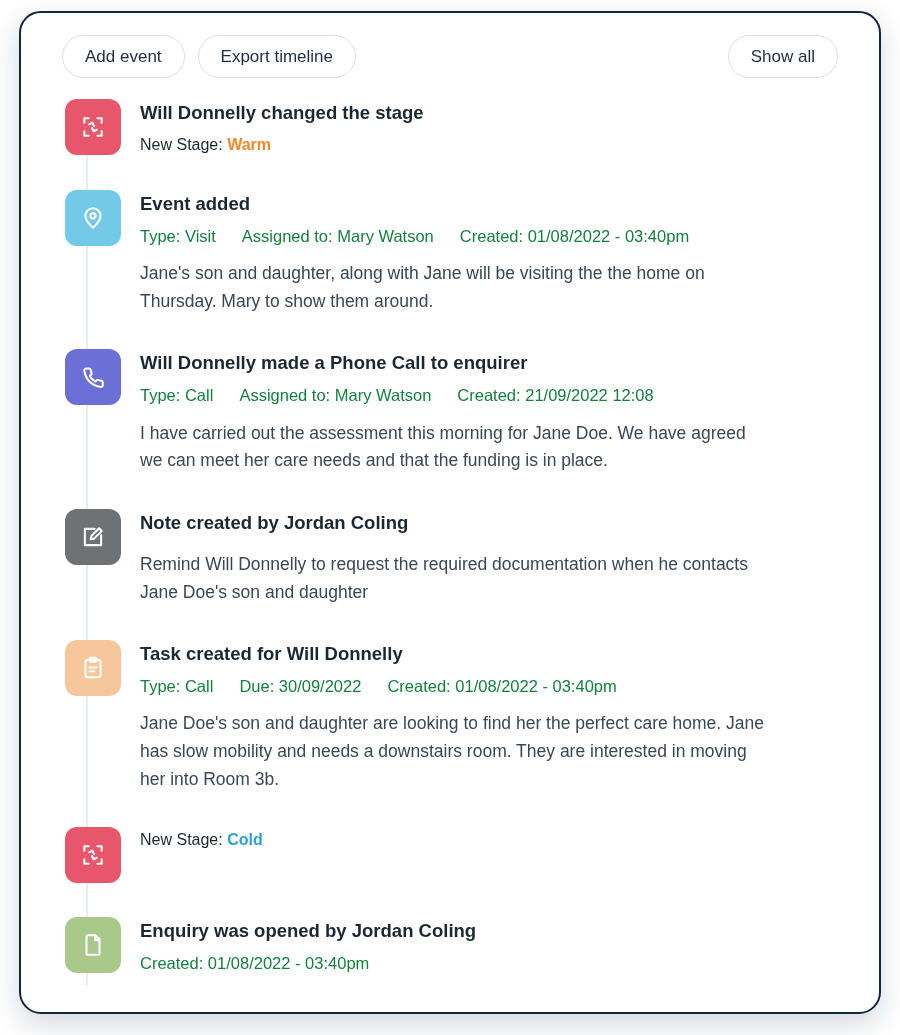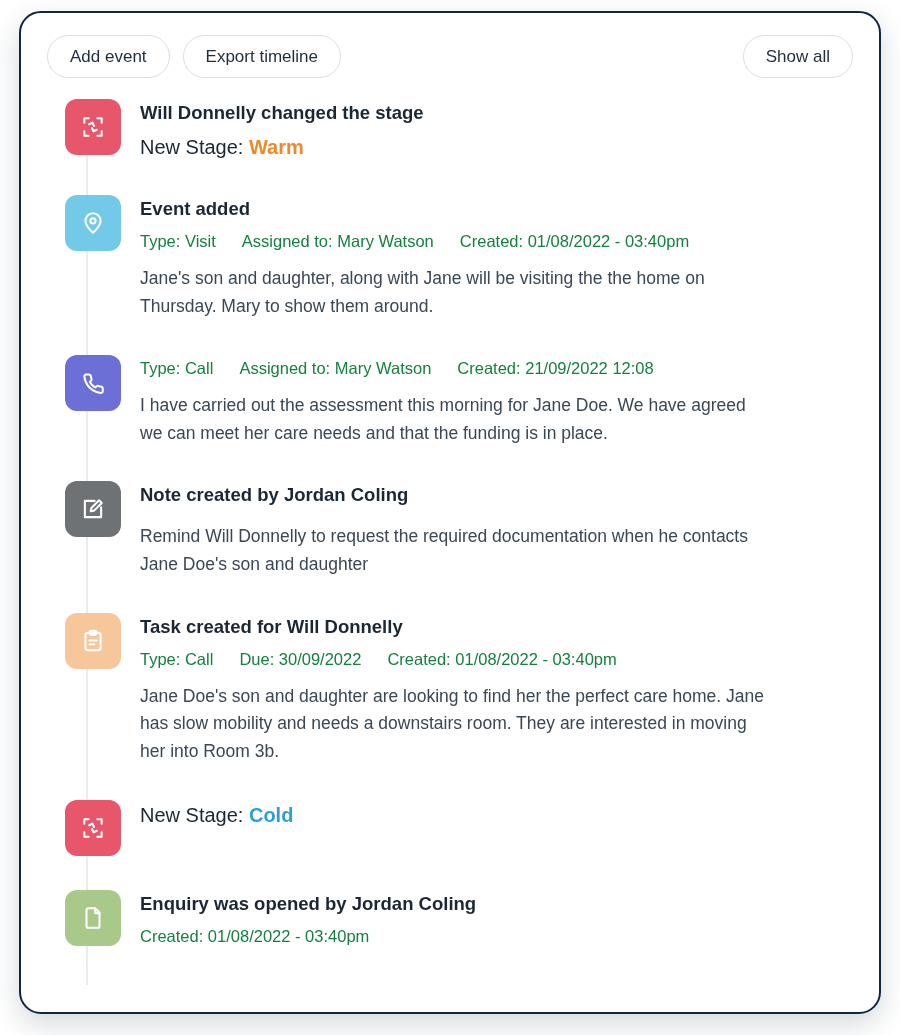--- a/index.html
+++ b/index.html
@@ -26,21 +26,21 @@
     height: 1003px;
     background: #ffffff;
     border-radius: 22px;
     border: 2px solid #12263f;
     box-shadow: 0 10px 28px rgba(18,38,63,0.18);
     overflow: hidden;
   }
   .toolbar {
     position: relative;
     height: 86px;
-    padding: 0 26px;
+    padding: 0 41px;
     display: flex;
     align-items: center;
   }
   .btn {
     border: 1.6px solid #d9dde3;
     background: #ffffff;
     color: #1f2d3d;
     border-radius: 999px;
     font-size: 17px;
     font-family: "Liberation Sans", sans-serif;
@@ -99,21 +99,21 @@
     font-size: 16.5px;
     color: #15803d;
     line-height: 1.35;
     margin: 0;
     display: flex;
     flex-wrap: wrap;
   }
   .meta span { margin-right: 26px; }
   .meta span:last-child { margin-right: 0; }
   .stage-line {
-    font-size: 20px;
+    font-size: 16px;
     color: #1b2733;
     margin: 0;
     line-height: 1.35;
   }
   .stage-value { font-weight: bold; }
   .desc {
     font-size: 17.5px;
     color: #3a4754;
     line-height: 1.58;
     margin: 13px 0 0 0;
@@ -176,20 +176,21 @@
 
       <div class="sp-18"></div>
 
       <div class="event">
         <div class="badge" style="background:#6b6fd6">
           <svg width="26" height="26" viewBox="0 0 24 24" fill="none" stroke="#ffffff" stroke-width="1.9" stroke-linecap="round" stroke-linejoin="round">
             <path d="M21 16.9v2.6a1.7 1.7 0 0 1-1.9 1.7 17 17 0 0 1-7.4-2.6 16.7 16.7 0 0 1-5.1-5.1A17 17 0 0 1 4 6.1 1.7 1.7 0 0 1 5.7 4.2h2.6a1.7 1.7 0 0 1 1.7 1.5c.1.9.3 1.7.6 2.5a1.7 1.7 0 0 1-.4 1.8l-1.1 1.1a13.6 13.6 0 0 0 5.1 5.1l1.1-1.1a1.7 1.7 0 0 1 1.8-.4c.8.3 1.6.5 2.5.6a1.7 1.7 0 0 1 1.4 1.6z"></path>
           </svg>
         </div>
         <div class="body">
+          <p class="title">Will Donnelly made a Phone Call to enquirer</p>
           <p class="meta">
             <span>Type: Call</span>
             <span>Assigned to: Mary Watson</span>
             <span>Created: 21/09/2022 12:08</span>
           </p>
           <p class="desc">I have carried out the assessment this morning for Jane Doe. We have agreed we can meet her care needs and that the funding is in place.</p>
         </div>
       </div>
 
       <div class="sp-18"></div>

